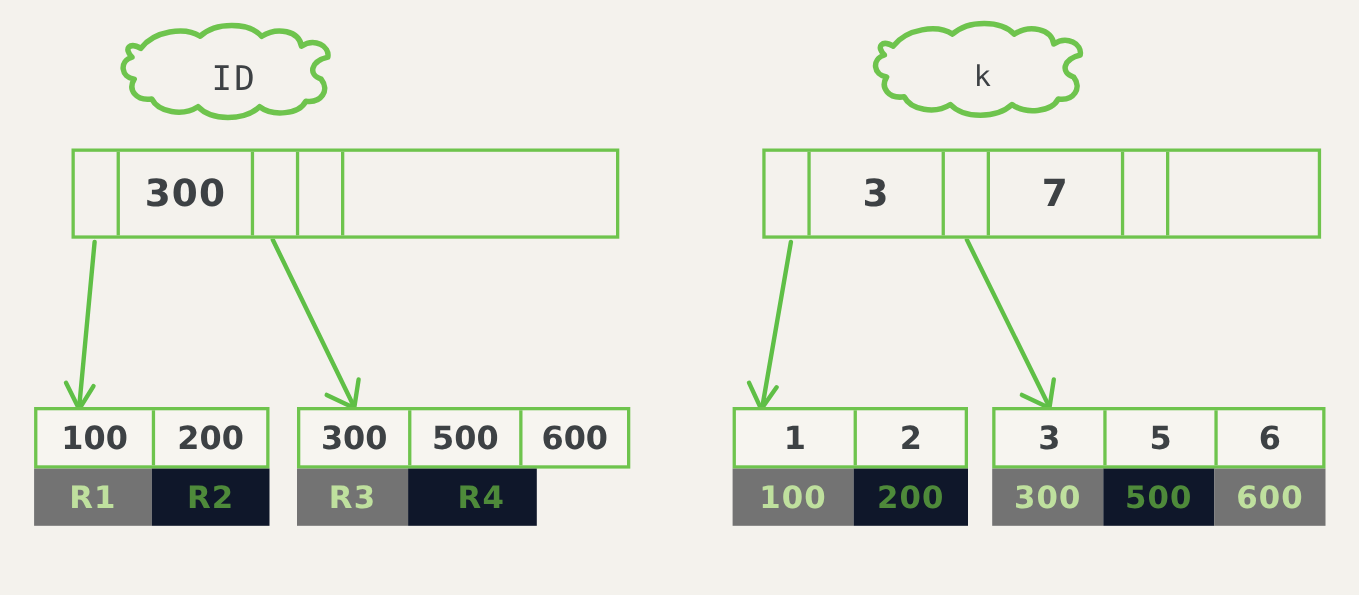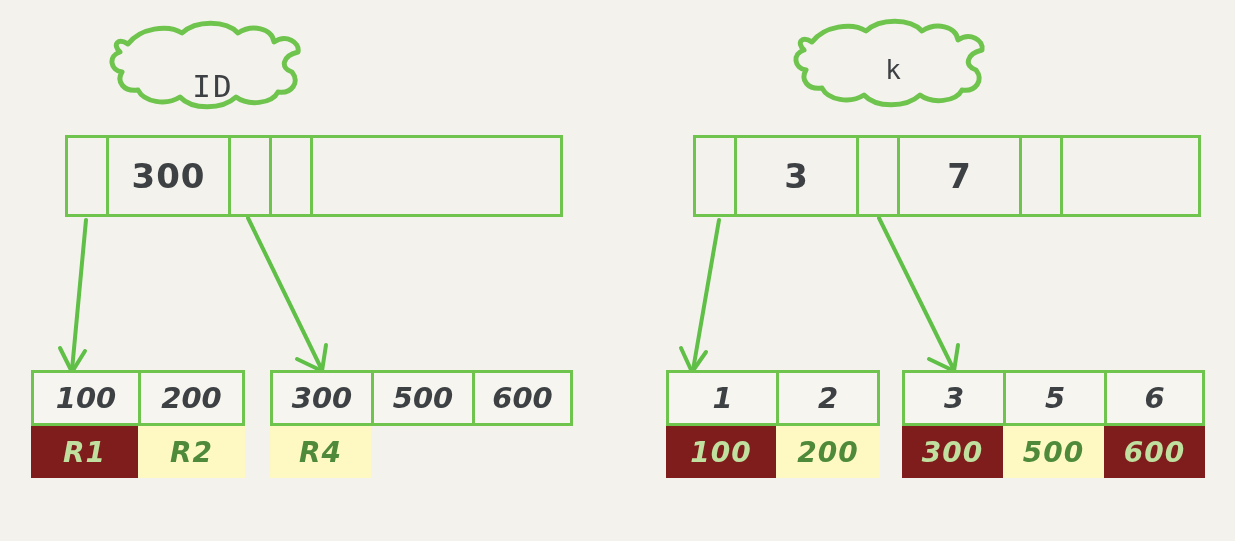--- a/index.html
+++ b/index.html
@@ -62,21 +62,20 @@
     letter-spacing: 1px;
   }
   .index-cell:last-child { border-right: none; }
   .index-cell.ptr { flex: 0 0 41px; }
   .index-cell.key { flex: 1 1 auto; }
 
   
   .leaf-node {
     position: absolute;
     z-index: 4;
-    font-style: italic;
   }
   .leaf-keys {
     display: flex;
     box-sizing: border-box;
     border: 3px solid #6ec44d;
     background: #f7f5f0;
     height: 56px;
   }
   .leaf-key {
     box-sizing: border-box;
@@ -96,22 +95,22 @@
   }
   .leaf-val {
     display: flex;
     align-items: center;
     justify-content: center;
     font-family: "DejaVu Sans", sans-serif;
     font-size: 28px;
     font-weight: 600;
     letter-spacing: 1px;
   }
-  .leaf-val.dark { background: #7f1d1d; color: #bfe09e; }
-  .leaf-val.light { background: #fef9c3; color: #4e8a3a; }
+  .leaf-val.dark { background: #737373; color: #bfe09e; }
+  .leaf-val.light { background: #0f172a; color: #4e8a3a; }
 </style>
 </head>
 <body>
 
 <div id="canvas">
 
   <svg class="svg-layer" viewBox="0 0 1235 541" xmlns="http://www.w3.org/2000/svg">
 
     <path d="M128 44 C140 28, 168 24, 182 33
          C196 20, 226 20, 238 33
@@ -153,21 +152,21 @@
       <path d="M719 220 L693 370" fill="none" stroke="#5fbf46" stroke-width="4" stroke-linecap="round"></path>
       <path d="M681 348 L692 372 L706 352" fill="none" stroke="#5fbf46" stroke-width="4" stroke-linecap="round" stroke-linejoin="round"></path>
     </g>
 
     <g>
       <path d="M879 218 L953 368" fill="none" stroke="#5fbf46" stroke-width="4" stroke-linecap="round"></path>
       <path d="M929 359 L954 371 L958 345" fill="none" stroke="#5fbf46" stroke-width="4" stroke-linecap="round" stroke-linejoin="round"></path>
     </g>
   </svg>
 
-  <div class="cloud-label" style="left:128px; top:56px; width:170px; height:60px;">
+  <div class="cloud-label" style="left:128px; top:42px; width:170px; height:60px;">
     <span>ID</span>
   </div>
 
   <div class="cloud-label" style="left:806px; top:40px; width:176px; height:60px; font-size:26px;">
     <span>k</span>
   </div>
 
   <div class="index-node" style="left:65px; top:135px; width:498px; height:82px;">
     <div class="index-cell ptr"></div>
     <div class="index-cell key" style="flex:0 0 122px;">300</div>
@@ -196,21 +195,22 @@
     </div>
   </div>
 
   <div class="leaf-node" style="left:270px; top:370px; width:303px;">
     <div class="leaf-keys">
       <div class="leaf-key" style="flex:0 0 101px;">300</div>
       <div class="leaf-key" style="flex:0 0 101px;">500</div>
       <div class="leaf-key" style="flex:1 1 auto;">600</div>
     </div>
     <div class="leaf-vals">
-      <div class="leaf-val light" style="flex:0 0 101px;">R4</div>
+      <div class="leaf-val dark" style="flex:0 0 101px;">R3</div>
+      <div class="leaf-val light" style="flex:0 0 101px;padding-left:16px;">R4</div>
     </div>
   </div>
 
   <div class="leaf-node" style="left:666px; top:370px; width:214px;">
     <div class="leaf-keys">
       <div class="leaf-key" style="flex:0 0 110px;">1</div>
       <div class="leaf-key" style="flex:1 1 auto;">2</div>
     </div>
     <div class="leaf-vals">
       <div class="leaf-val dark" style="flex:0 0 110px;">100</div>

